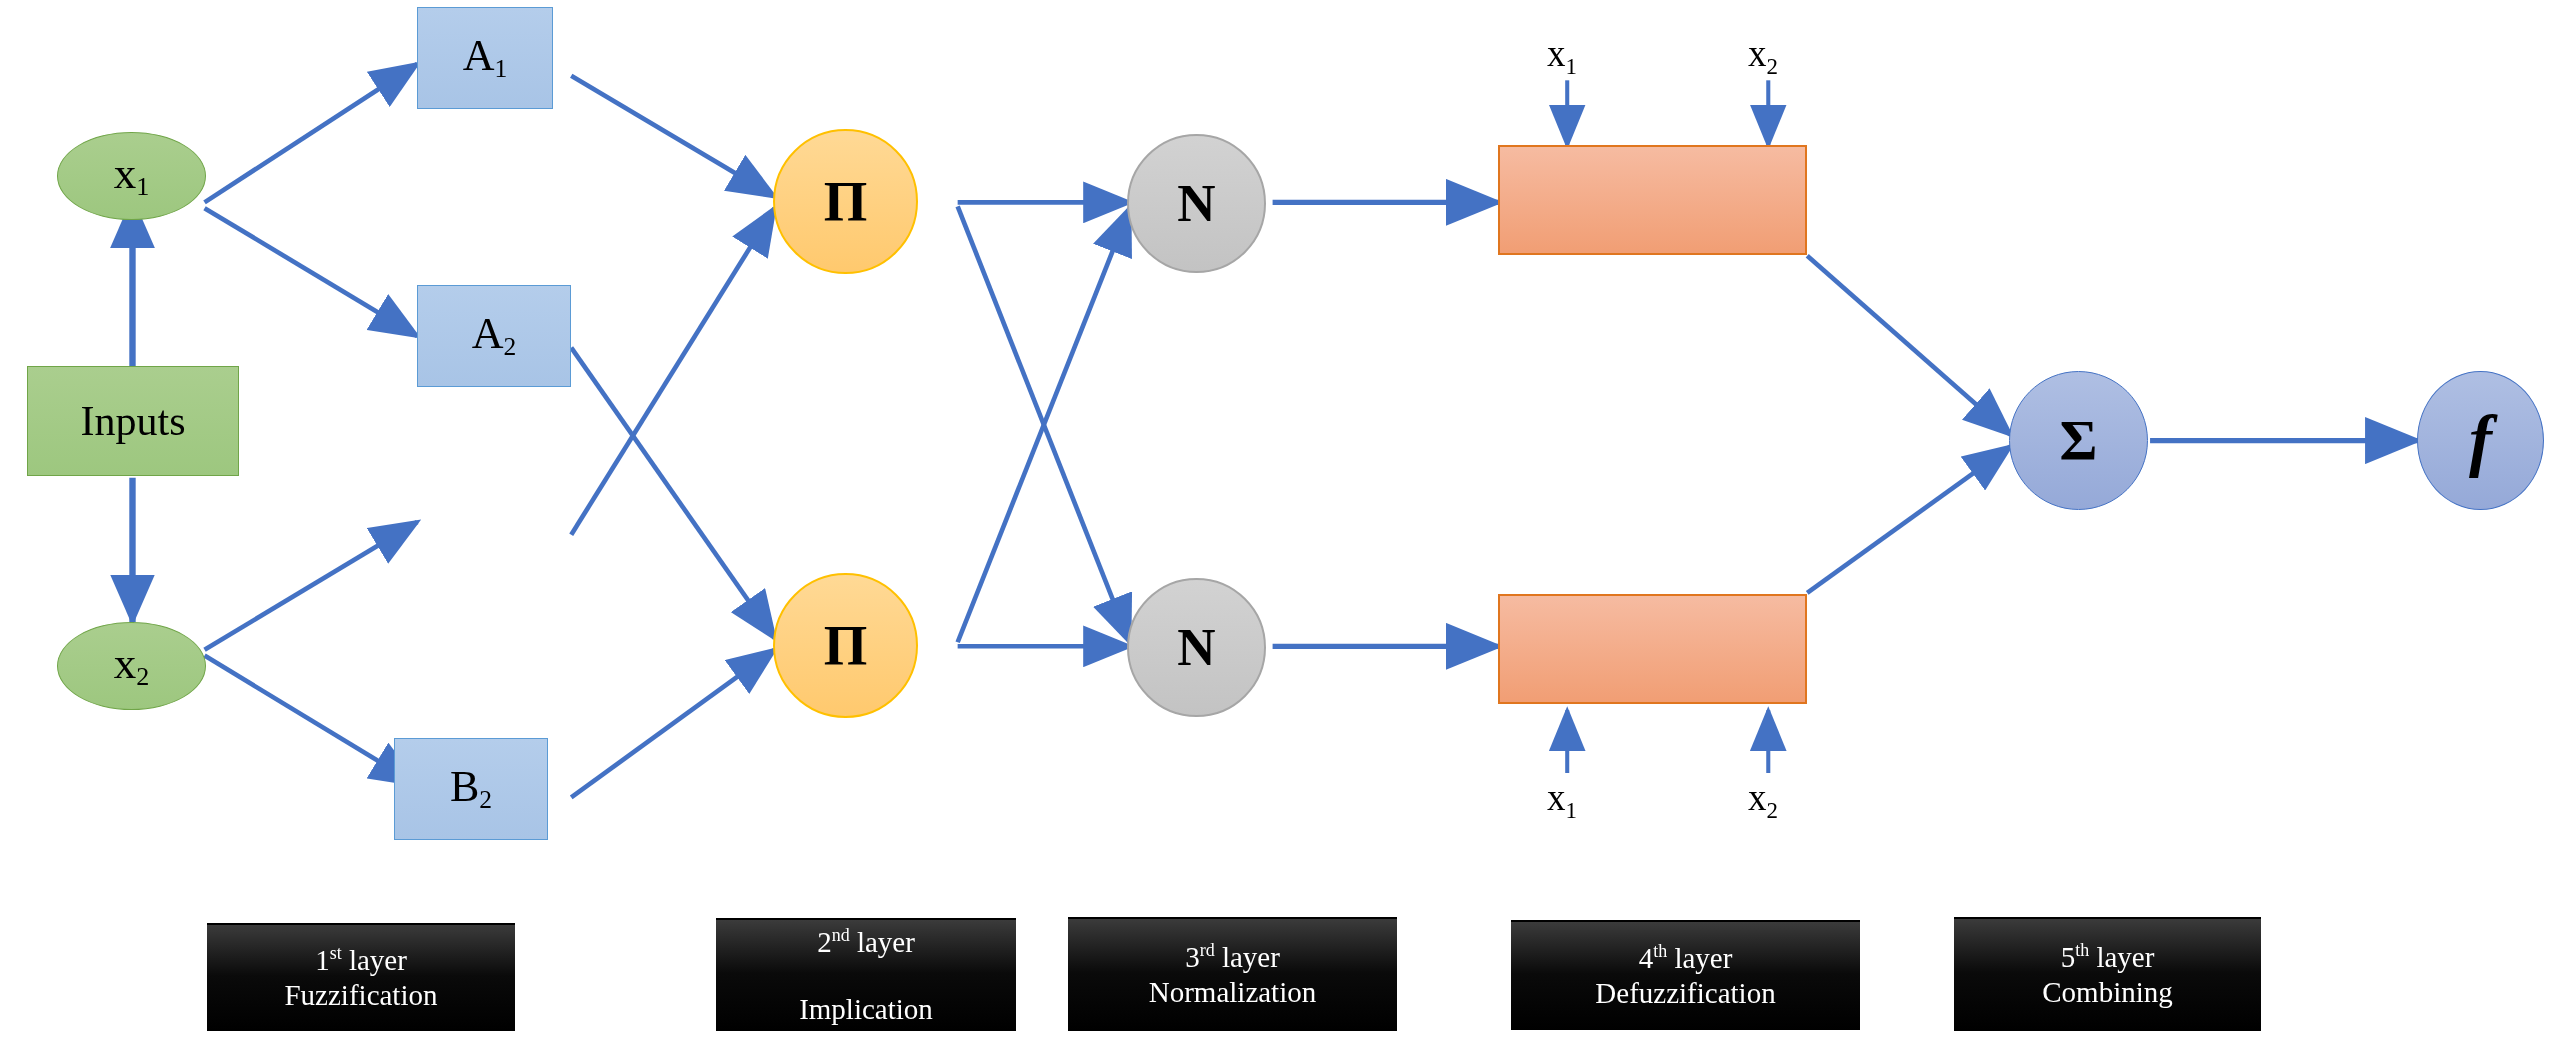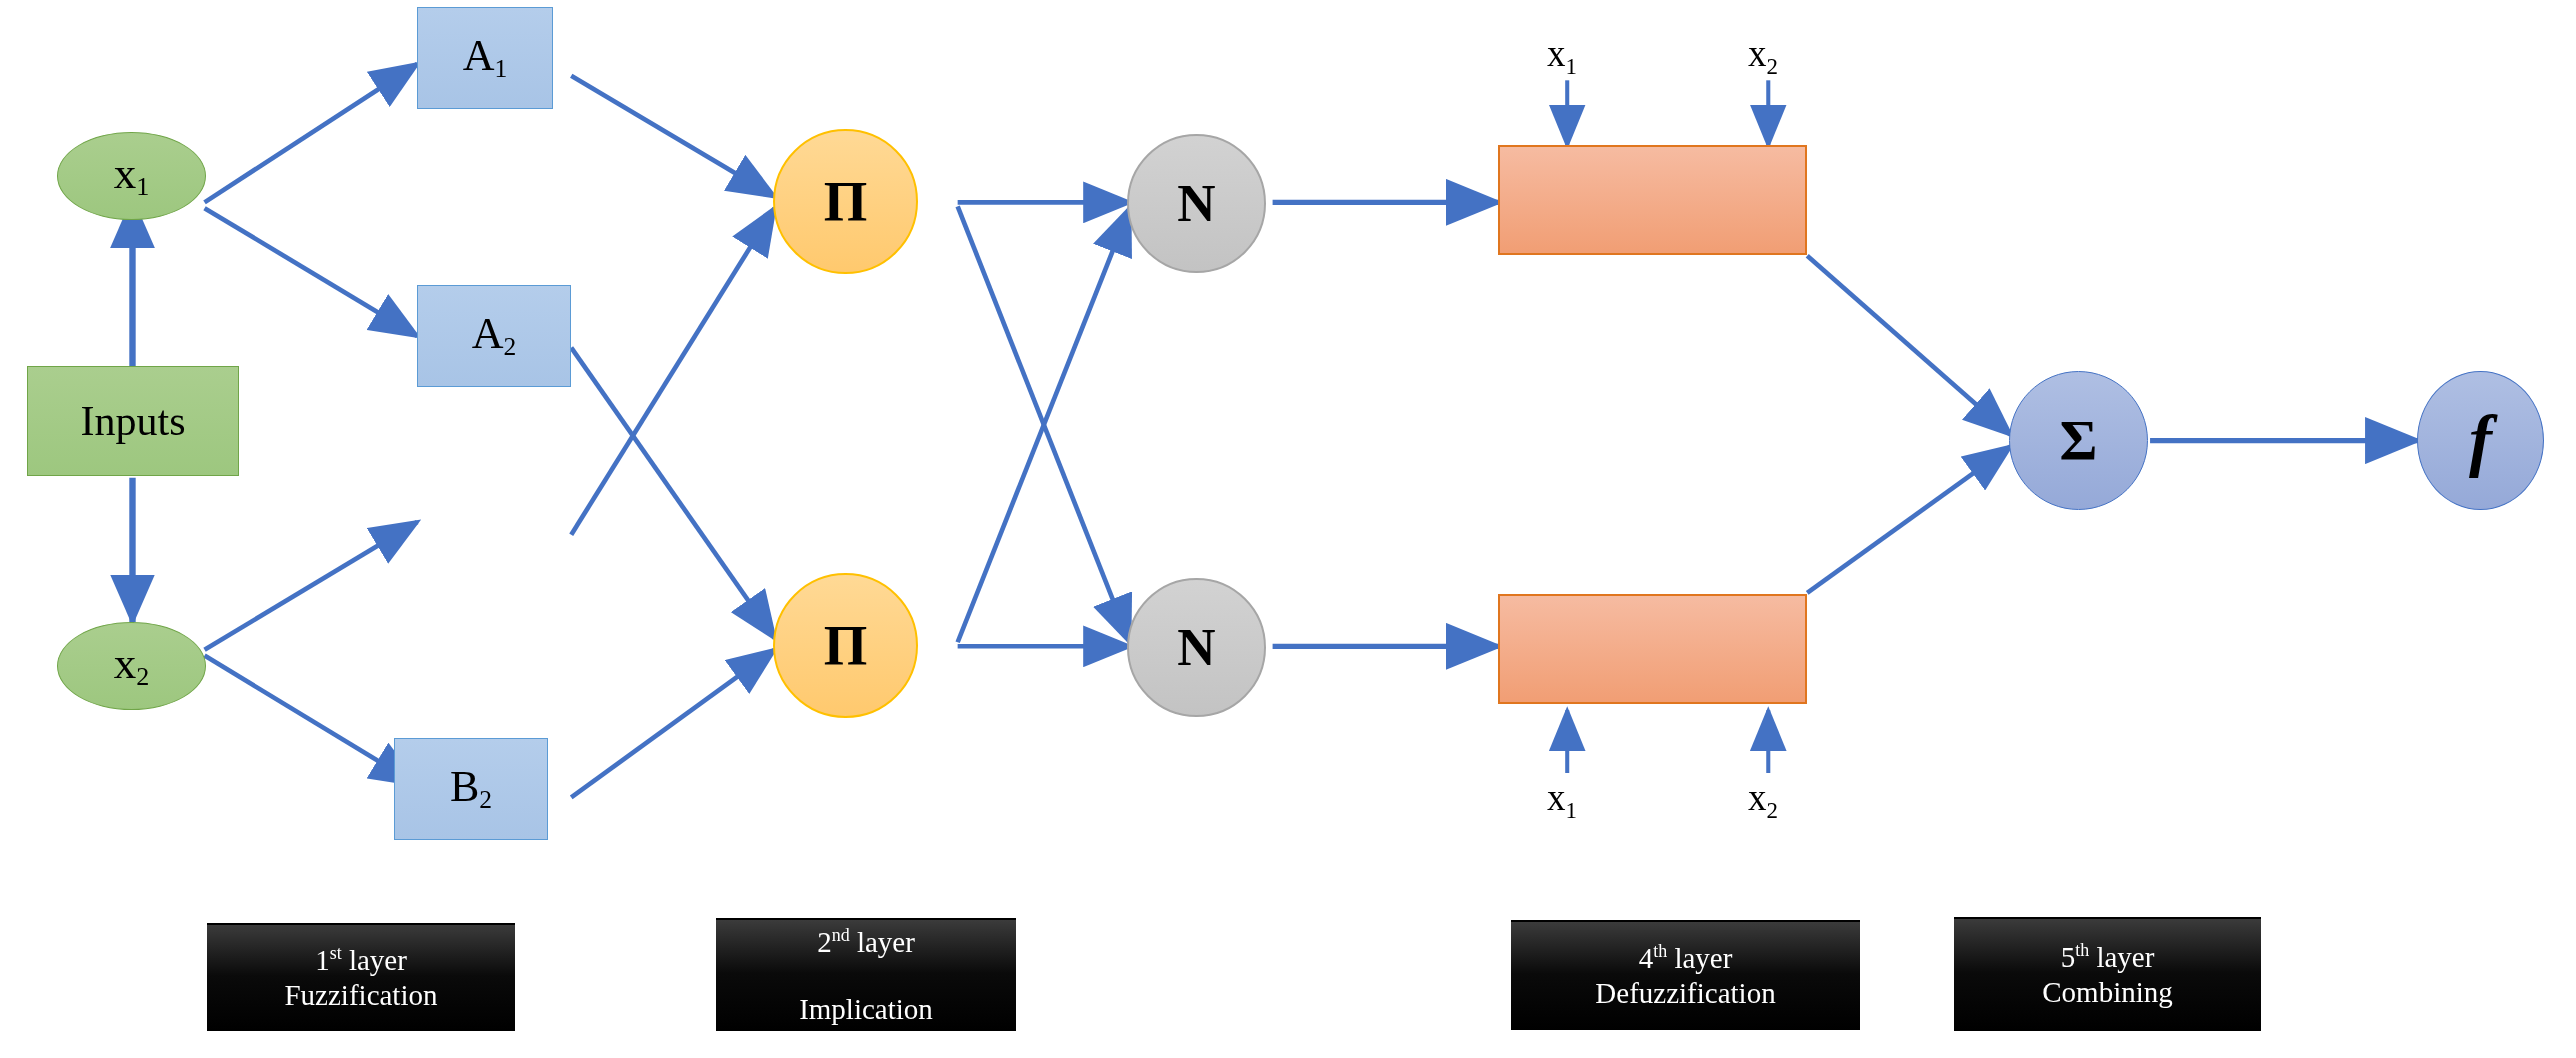--- a/index.html
+++ b/index.html
@@ -247,20 +247,27 @@
   </div>
 
   <div class="layer-box" style="left:716px;top:918px;width:300px;height:113px;gap:32px;">
     <span class="ordinal">
       <span>2</span><sup>nd</sup>
       <span>layer</span>
     </span>
     <span class="lname">Implication</span>
   </div>
 
+  <div class="layer-box" style="left:1068px;top:917px;width:329px;height:114px;">
+    <span class="ordinal">
+      <span>3</span><sup>rd</sup>
+      <span>layer</span>
+    </span>
+    <span class="lname">Normalization</span>
+  </div>
 
   <div class="layer-box" style="left:1511px;top:920px;width:349px;height:110px;">
     <span class="ordinal">
       <span>4</span><sup>th</sup>
       <span>layer</span>
     </span>
     <span class="lname">Defuzzification</span>
   </div>
 
   <div class="layer-box" style="left:1954px;top:917px;width:307px;height:114px;">

